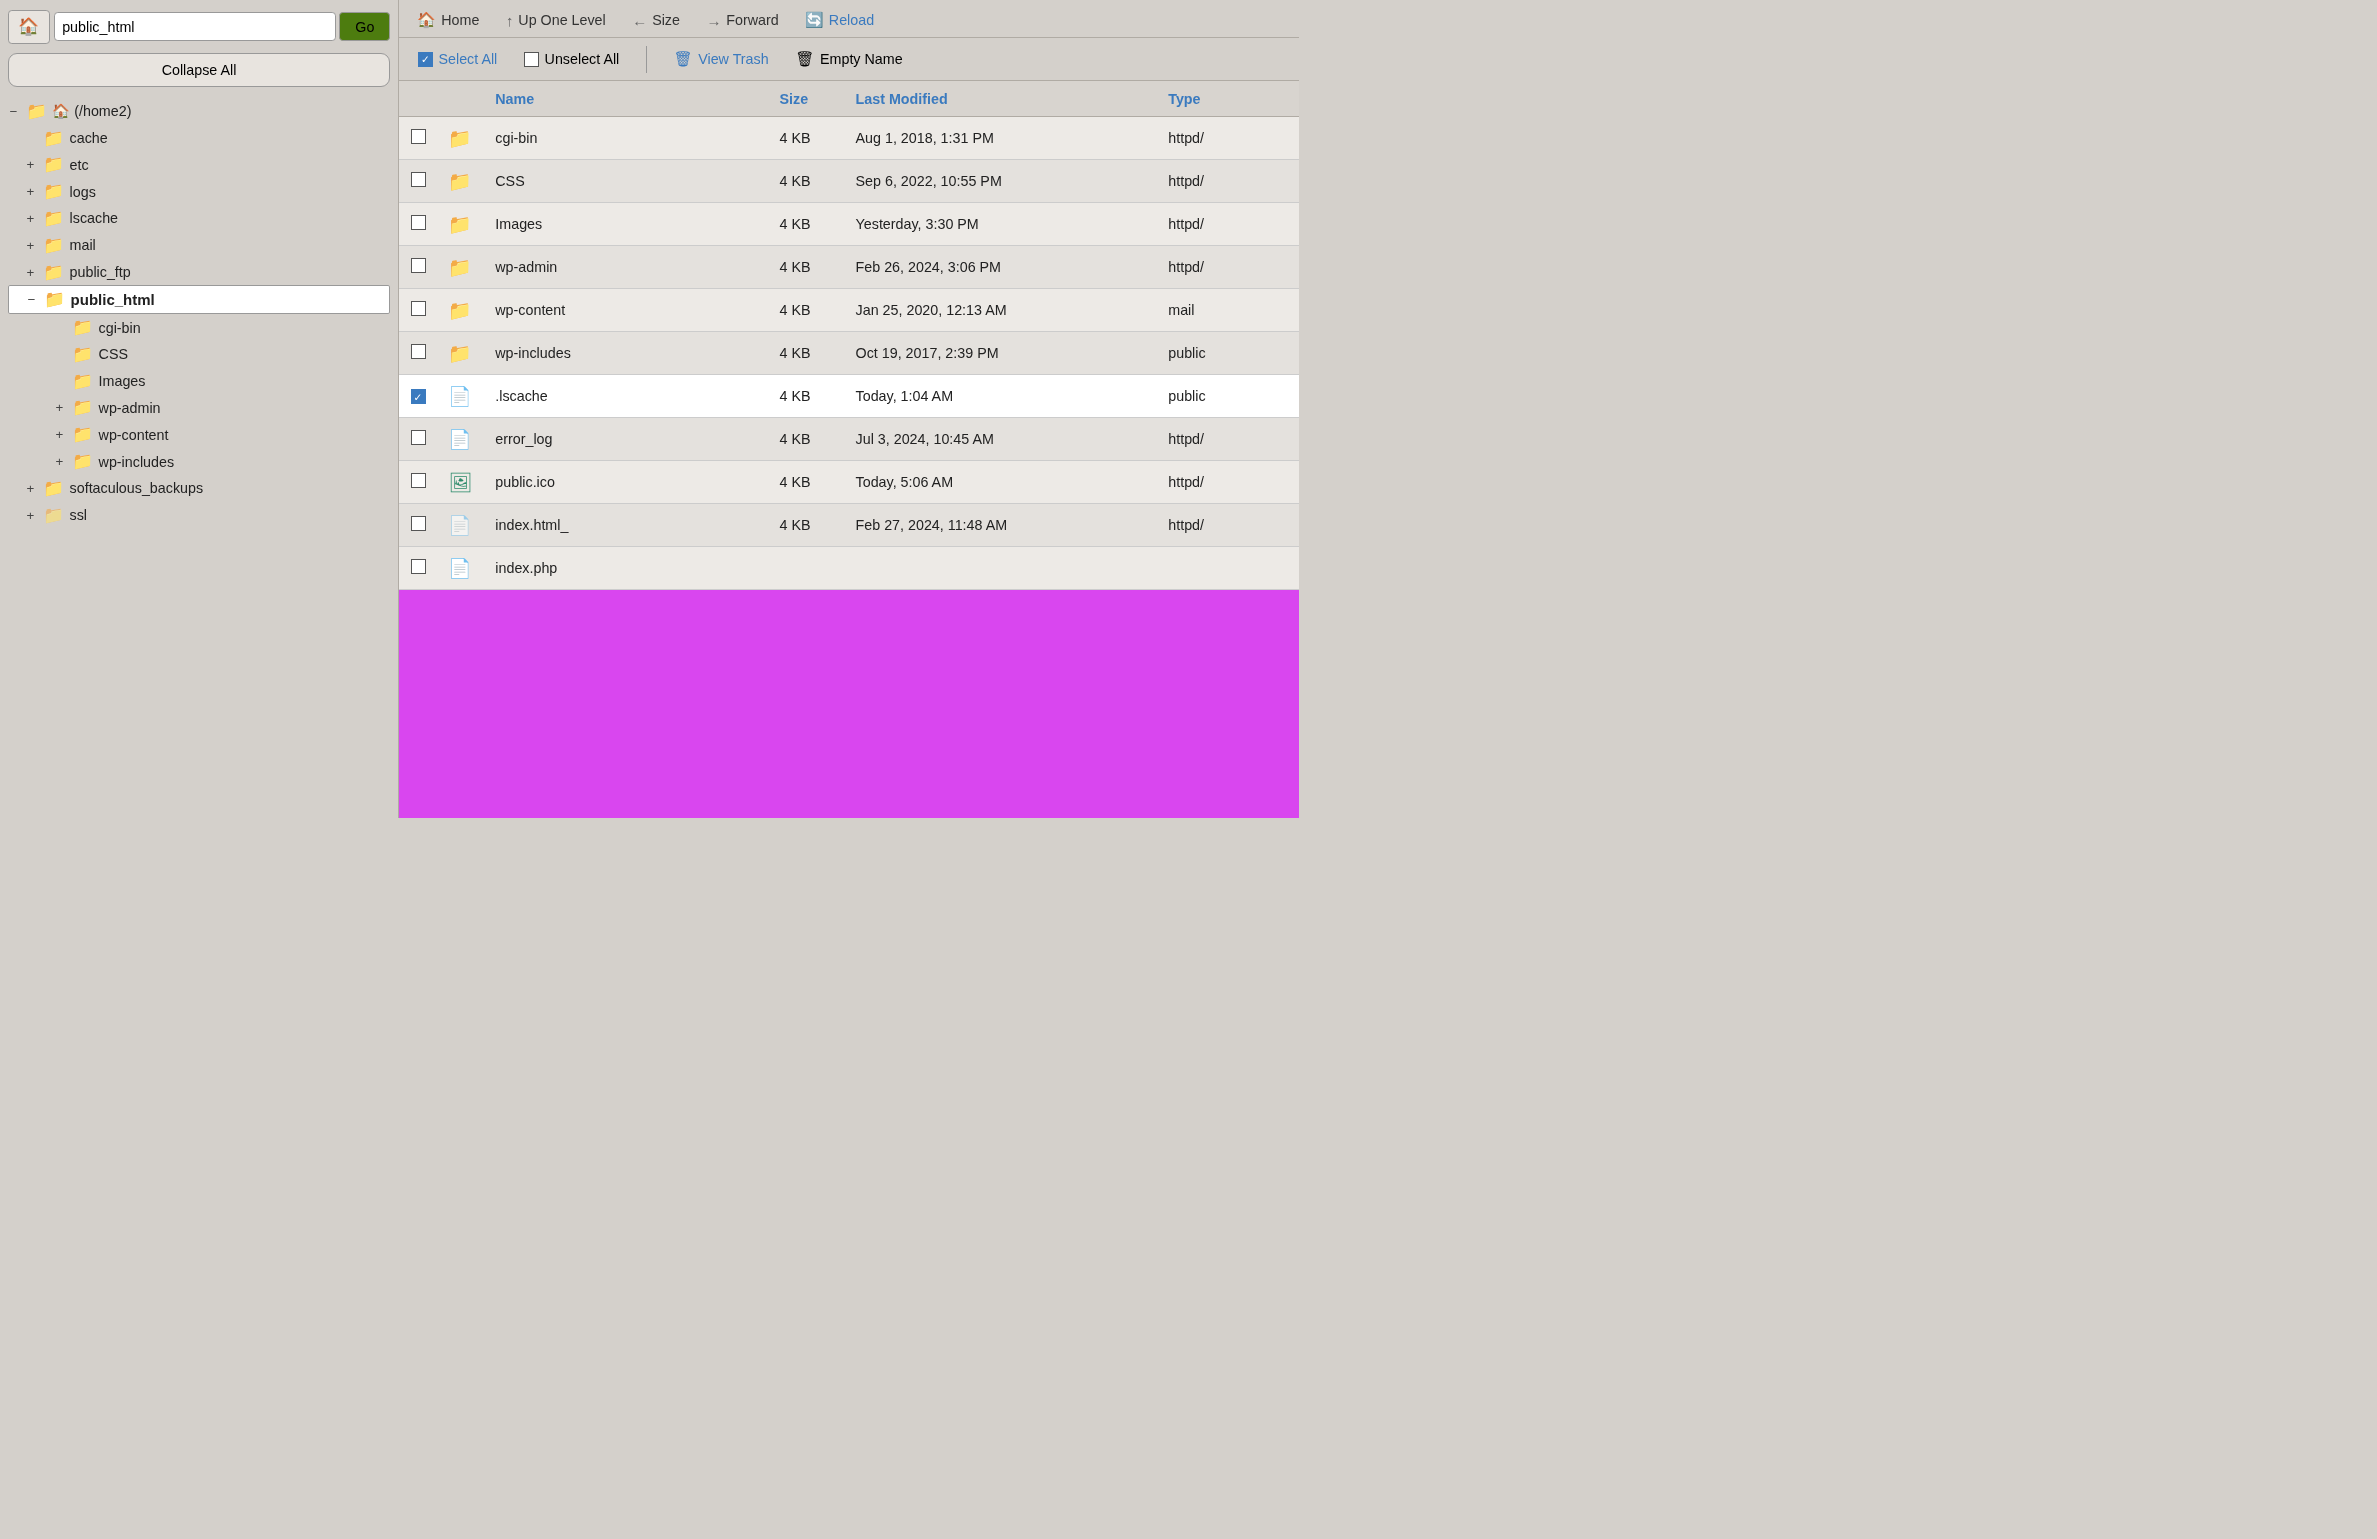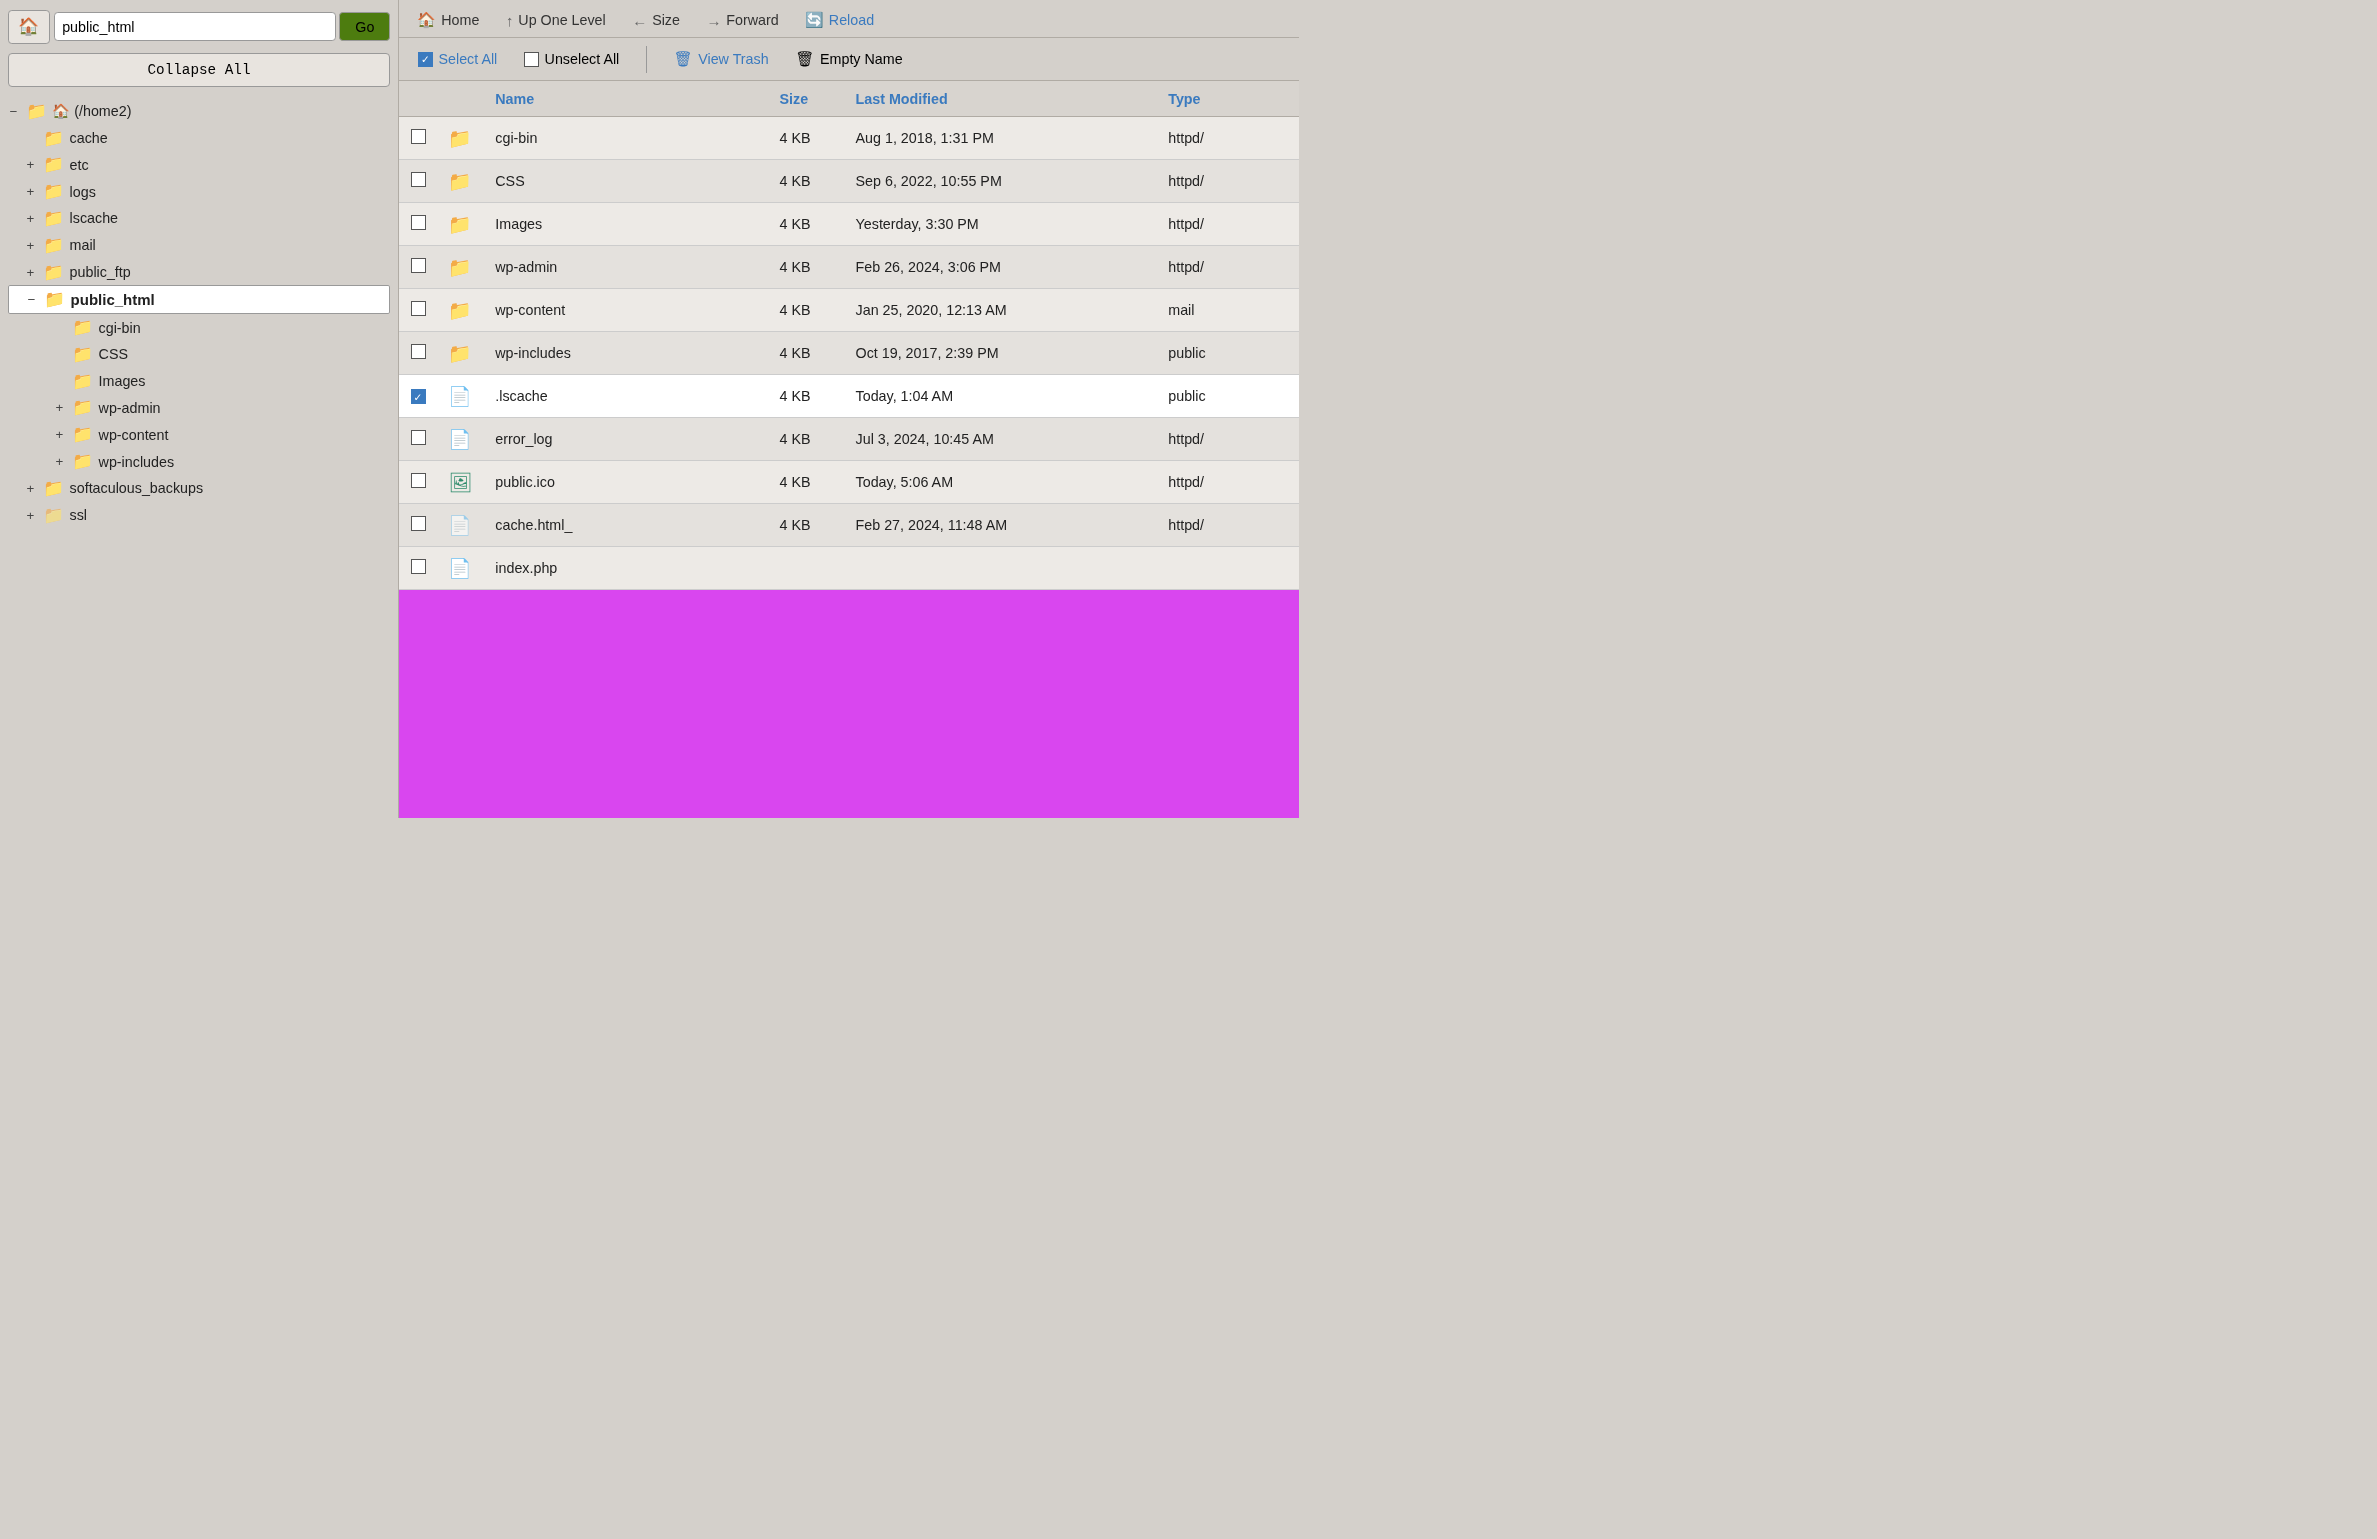--- a/index.html
+++ b/index.html
@@ -56,27 +56,26 @@
       border-radius: 3.8px;
       padding: 5.7px 15px;
       cursor: pointer;
       font-size: 14.3px;
       font-weight: 500;
     }
 
     .collapse-all-btn {
       background: #e8e4df;
       border: 1px solid #999;
-      border-radius: 4px;
+      border-radius: 9px;
       padding: 7.6px;
       text-align: center;
       cursor: pointer;
       font-size: 14.3px;
       margin-bottom: 11.4px;
-      font-family: Liberation Mono, monospace;
     }
 
     .tree {
       overflow-y: auto;
       flex: 1;
       font-size: 14.3px;
     }
 
     .tree-item {
       display: flex;
@@ -555,21 +554,21 @@
     <td>Today, 5:06 AM</td>
     <td>httpd/</td>
   </tr>
           <tr>
     <td class="check-cell">
       <span class="checkbox-empty"></span>
     </td>
     <td>
       <span class="file-icon faded">📄</span>
     </td>
-    <td>cache.html_</td>
+    <td>index.html_</td>
     <td>4 KB</td>
     <td>Feb 27, 2024, 11:48 AM</td>
     <td>httpd/</td>
   </tr>
           <tr>
     <td class="check-cell">
       <span class="checkbox-empty"></span>
     </td>
     <td>
       <span class="file-icon doc">📄</span>

